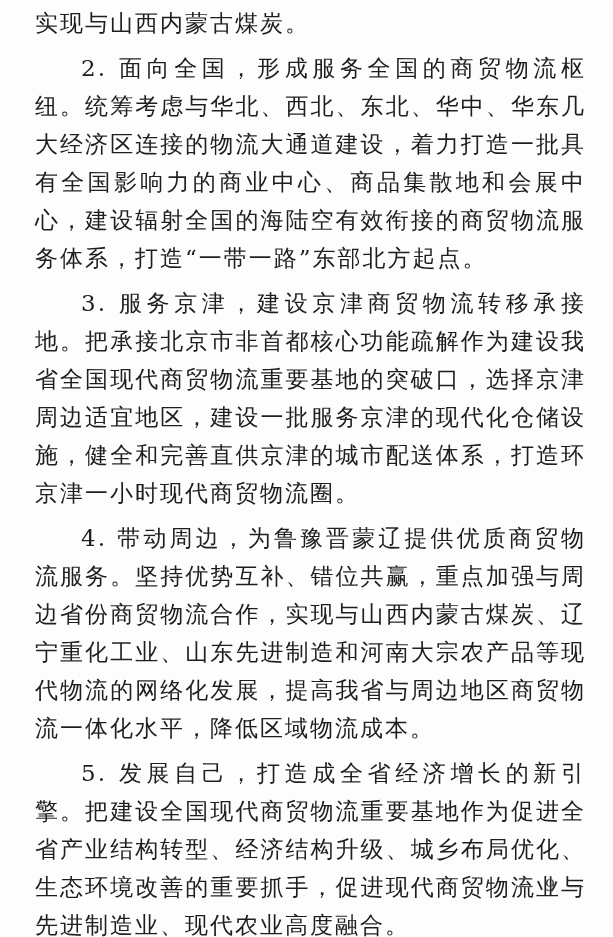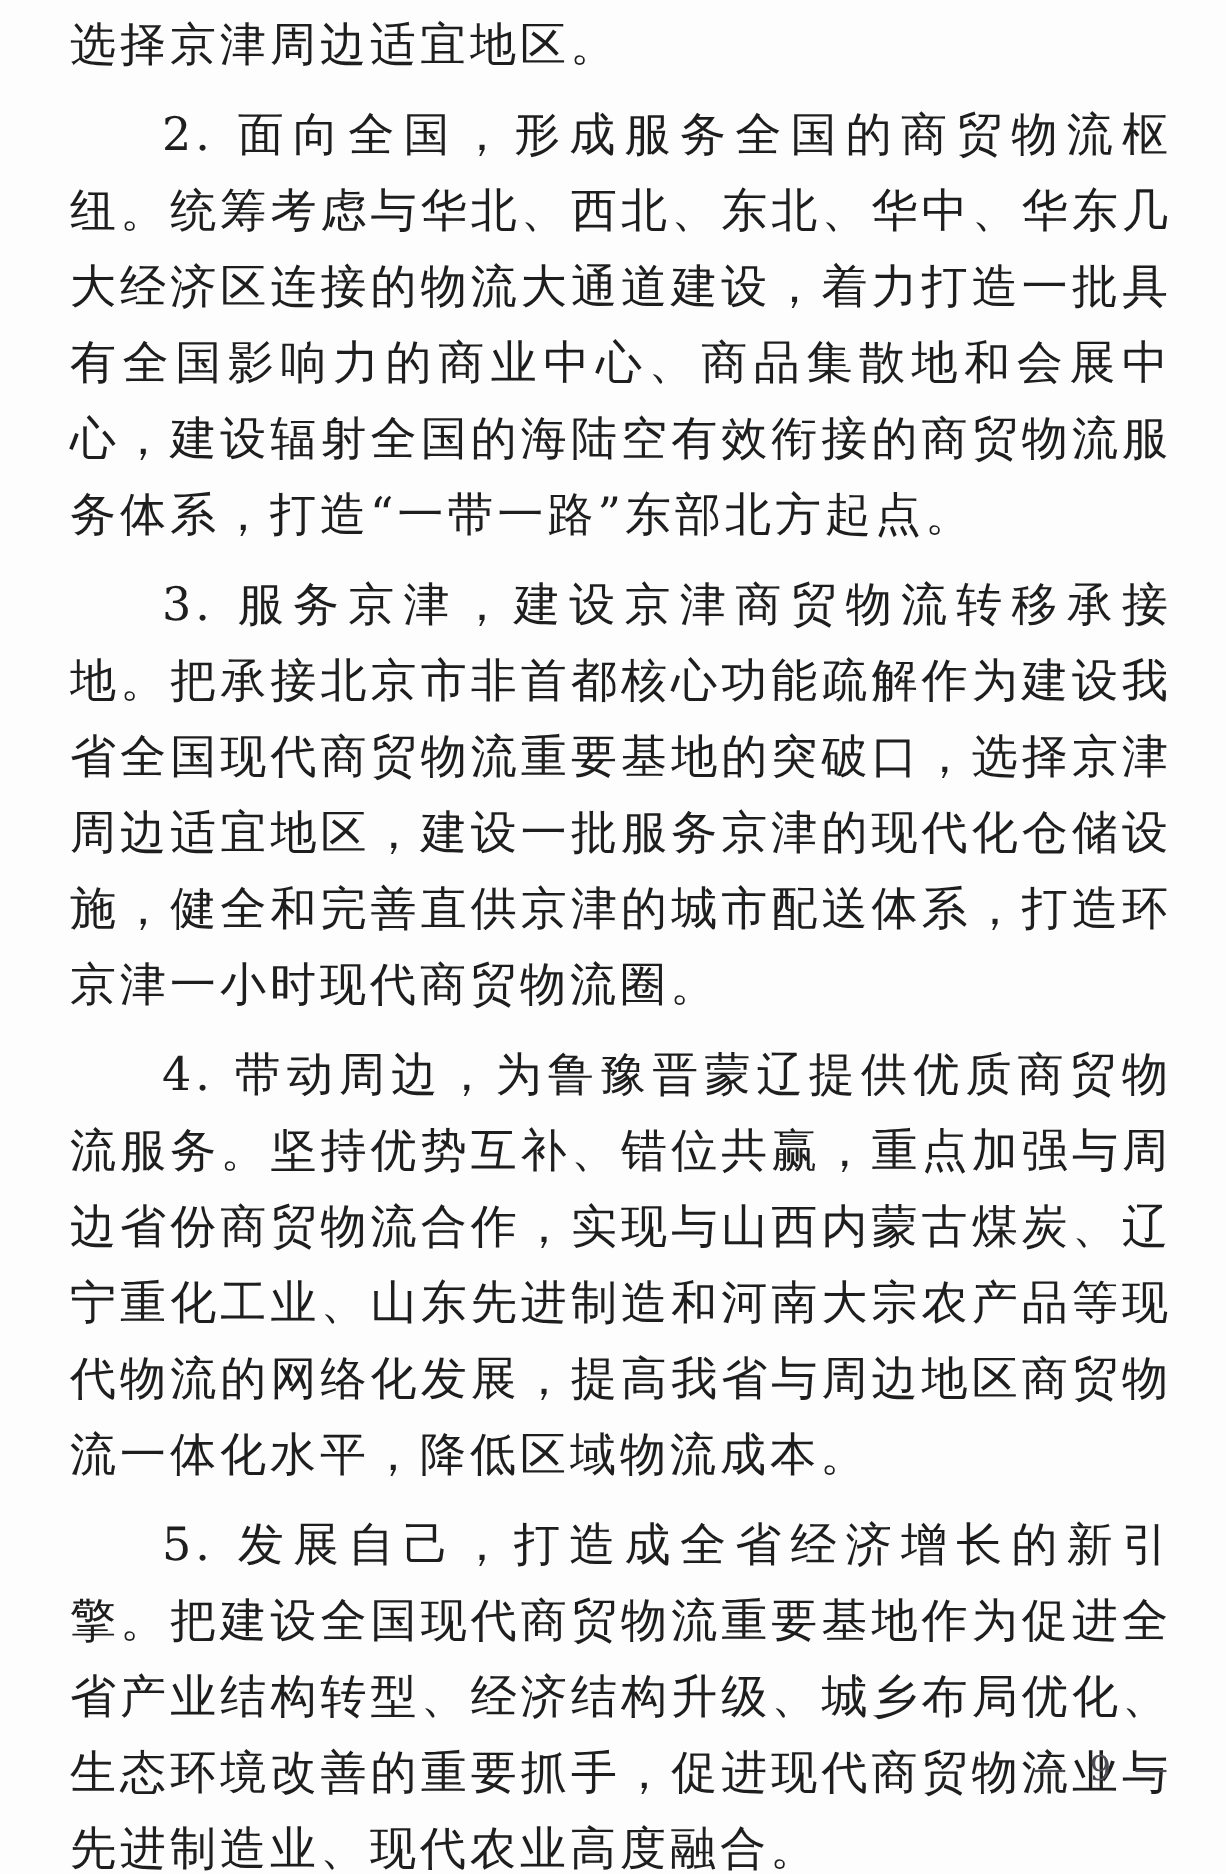--- a/index.html
+++ b/index.html
@@ -47,21 +47,21 @@
     color: #4d4d55;
     letter-spacing: 3px;
     white-space: nowrap;
   }
 </style>
 </head>
 <body>
 
 <div class="page">
   <div class="content">
-    <p class="para">选择京津周边适宜地区。</p>
+    <p class="para">实现与山西内蒙古煤炭。</p>
     <p class="para indent">2. 面向全国，形成服务全国的商贸物流枢纽。统筹考虑与华北、西北、东北、华中、华东几大经济区连接的物流大通道建设，着力打造一批具有全国影响力的商业中心、商品集散地和会展中心，建设辐射全国的海陆空有效衔接的商贸物流服务体系，打造“一带一路”东部北方起点。</p>
     <p class="para indent">3. 服务京津，建设京津商贸物流转移承接地。把承接北京市非首都核心功能疏解作为建设我省全国现代商贸物流重要基地的突破口，选择京津周边适宜地区，建设一批服务京津的现代化仓储设施，健全和完善直供京津的城市配送体系，打造环京津一小时现代商贸物流圈。</p>
     <p class="para indent">4. 带动周边，为鲁豫晋蒙辽提供优质商贸物流服务。坚持优势互补、错位共赢，重点加强与周边省份商贸物流合作，实现与山西内蒙古煤炭、辽宁重化工业、山东先进制造和河南大宗农产品等现代物流的网络化发展，提高我省与周边地区商贸物流一体化水平，降低区域物流成本。</p>
     <p class="para indent">5. 发展自己，打造成全省经济增长的新引擎。把建设全国现代商贸物流重要基地作为促进全省产业结构转型、经济结构升级、城乡布局优化、生态环境改善的重要抓手，促进现代商贸物流业与先进制造业、现代农业高度融合。</p>
 
   </div>
   <div class="page-number">— 9 —</div>
 </div>
 
 </body></html>

